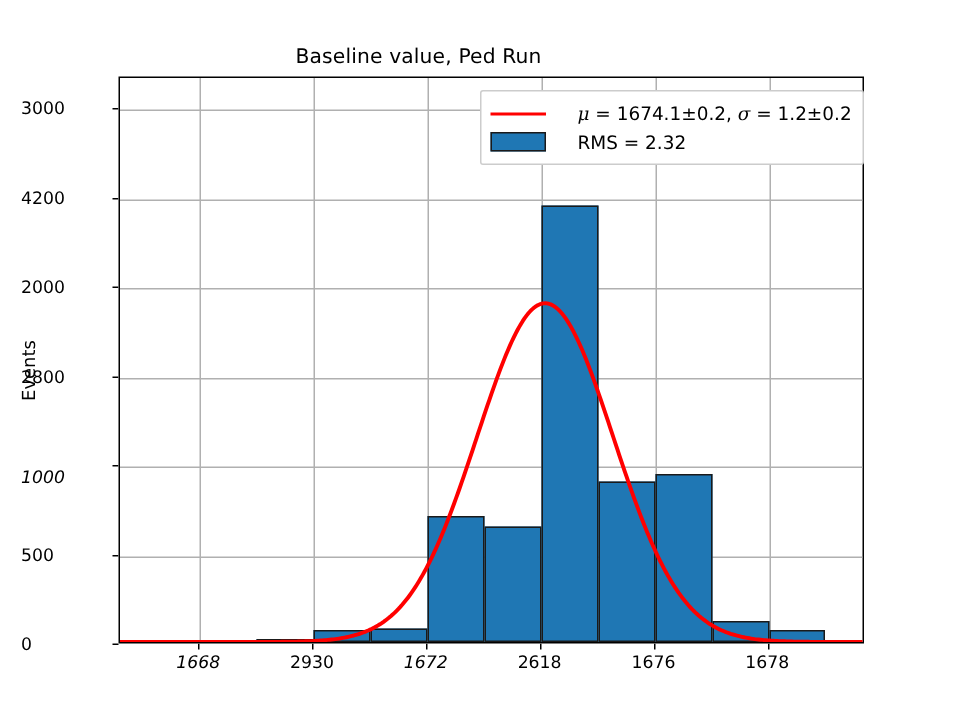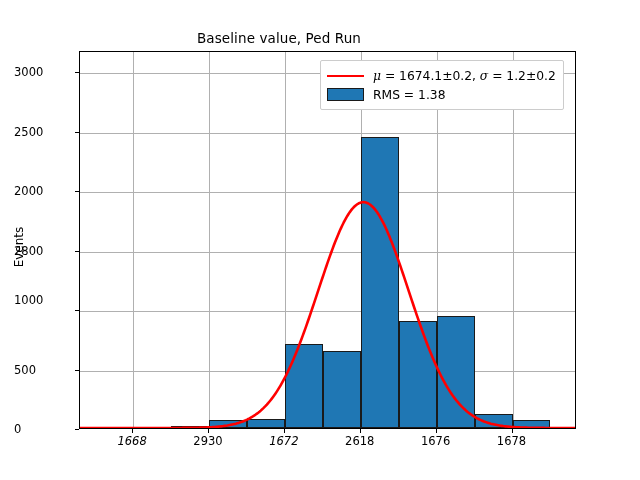--- a/index.html
+++ b/index.html
@@ -120,20 +120,21 @@
     padding: 5px 7px 5px 6px;
     background: #ffffff;
     border: 0.9px solid #cccccc;
     border-radius: 2px;
     box-sizing: border-box;
   }
   .legend-row {
     display: flex;
     align-items: center;
     height: 19px;
+    gap: 12px;
   }
   .legend-swatch-line {
     width: 37px;
     height: 14px;
     position: relative;
     flex: 0 0 auto;
   }
   .legend-swatch-line::after {
     content: "";
     position: absolute;
@@ -167,24 +168,24 @@
 
 <div id="figure">
 
   <div id="chart-title">Baseline value, Ped Run</div>
 
   <div id="yaxis-label">Events</div>
 
   <div id="ytick-labels">
       <div class="ytick-label" style="top: 429px; right: 568px;">0</div>
       <div class="ytick-label" style="top: 369.566px; right: 568px;">500</div>
-      <div class="ytick-label" style="top: 300px; right: 568px;">1000</div>
+      <div class="ytick-label" style="top: 318px; right: 568px; font-style: italic;">1000</div>
       <div class="ytick-label" style="top: 250.698px; right: 568px;">2800</div>
       <div class="ytick-label" style="top: 191.264px; right: 568px;">2000</div>
-      <div class="ytick-label" style="top: 131.83px; right: 568px;">2500</div>
+      <div class="ytick-label" style="top: 131.83px; right: 568px;">4200</div>
       <div class="ytick-label" style="top: 72.3962px; right: 568px;">3000</div>
     </div>
   <div id="ytick-marks">
       <div class="ytick-mark" style="top: 429px; left: 75px;"></div>
       <div class="ytick-mark" style="top: 369.566px; left: 75px;"></div>
       <div class="ytick-mark" style="top: 310.132px; left: 75px;"></div>
       <div class="ytick-mark" style="top: 250.698px; left: 75px;"></div>
       <div class="ytick-mark" style="top: 191.264px; left: 75px;"></div>
       <div class="ytick-mark" style="top: 131.83px; left: 75px;"></div>
       <div class="ytick-mark" style="top: 72.3962px; left: 75px;"></div>
@@ -240,17 +241,17 @@
     </svg>
   </div>
 
   <div id="legend">
     <div class="legend-row">
       <span class="legend-swatch-line"></span>
       <span class="legend-text"><span class="mathvar">μ</span><span> = 1674.1±0.2, </span><span class="mathvar">σ</span><span> = 1.2±0.2</span></span>
     </div>
     <div class="legend-row">
       <span class="legend-swatch-patch"></span>
-      <span class="legend-text">RMS = 1.38</span>
+      <span class="legend-text">RMS = 2.32</span>
     </div>
   </div>
 
 </div>
 
 </body></html>

